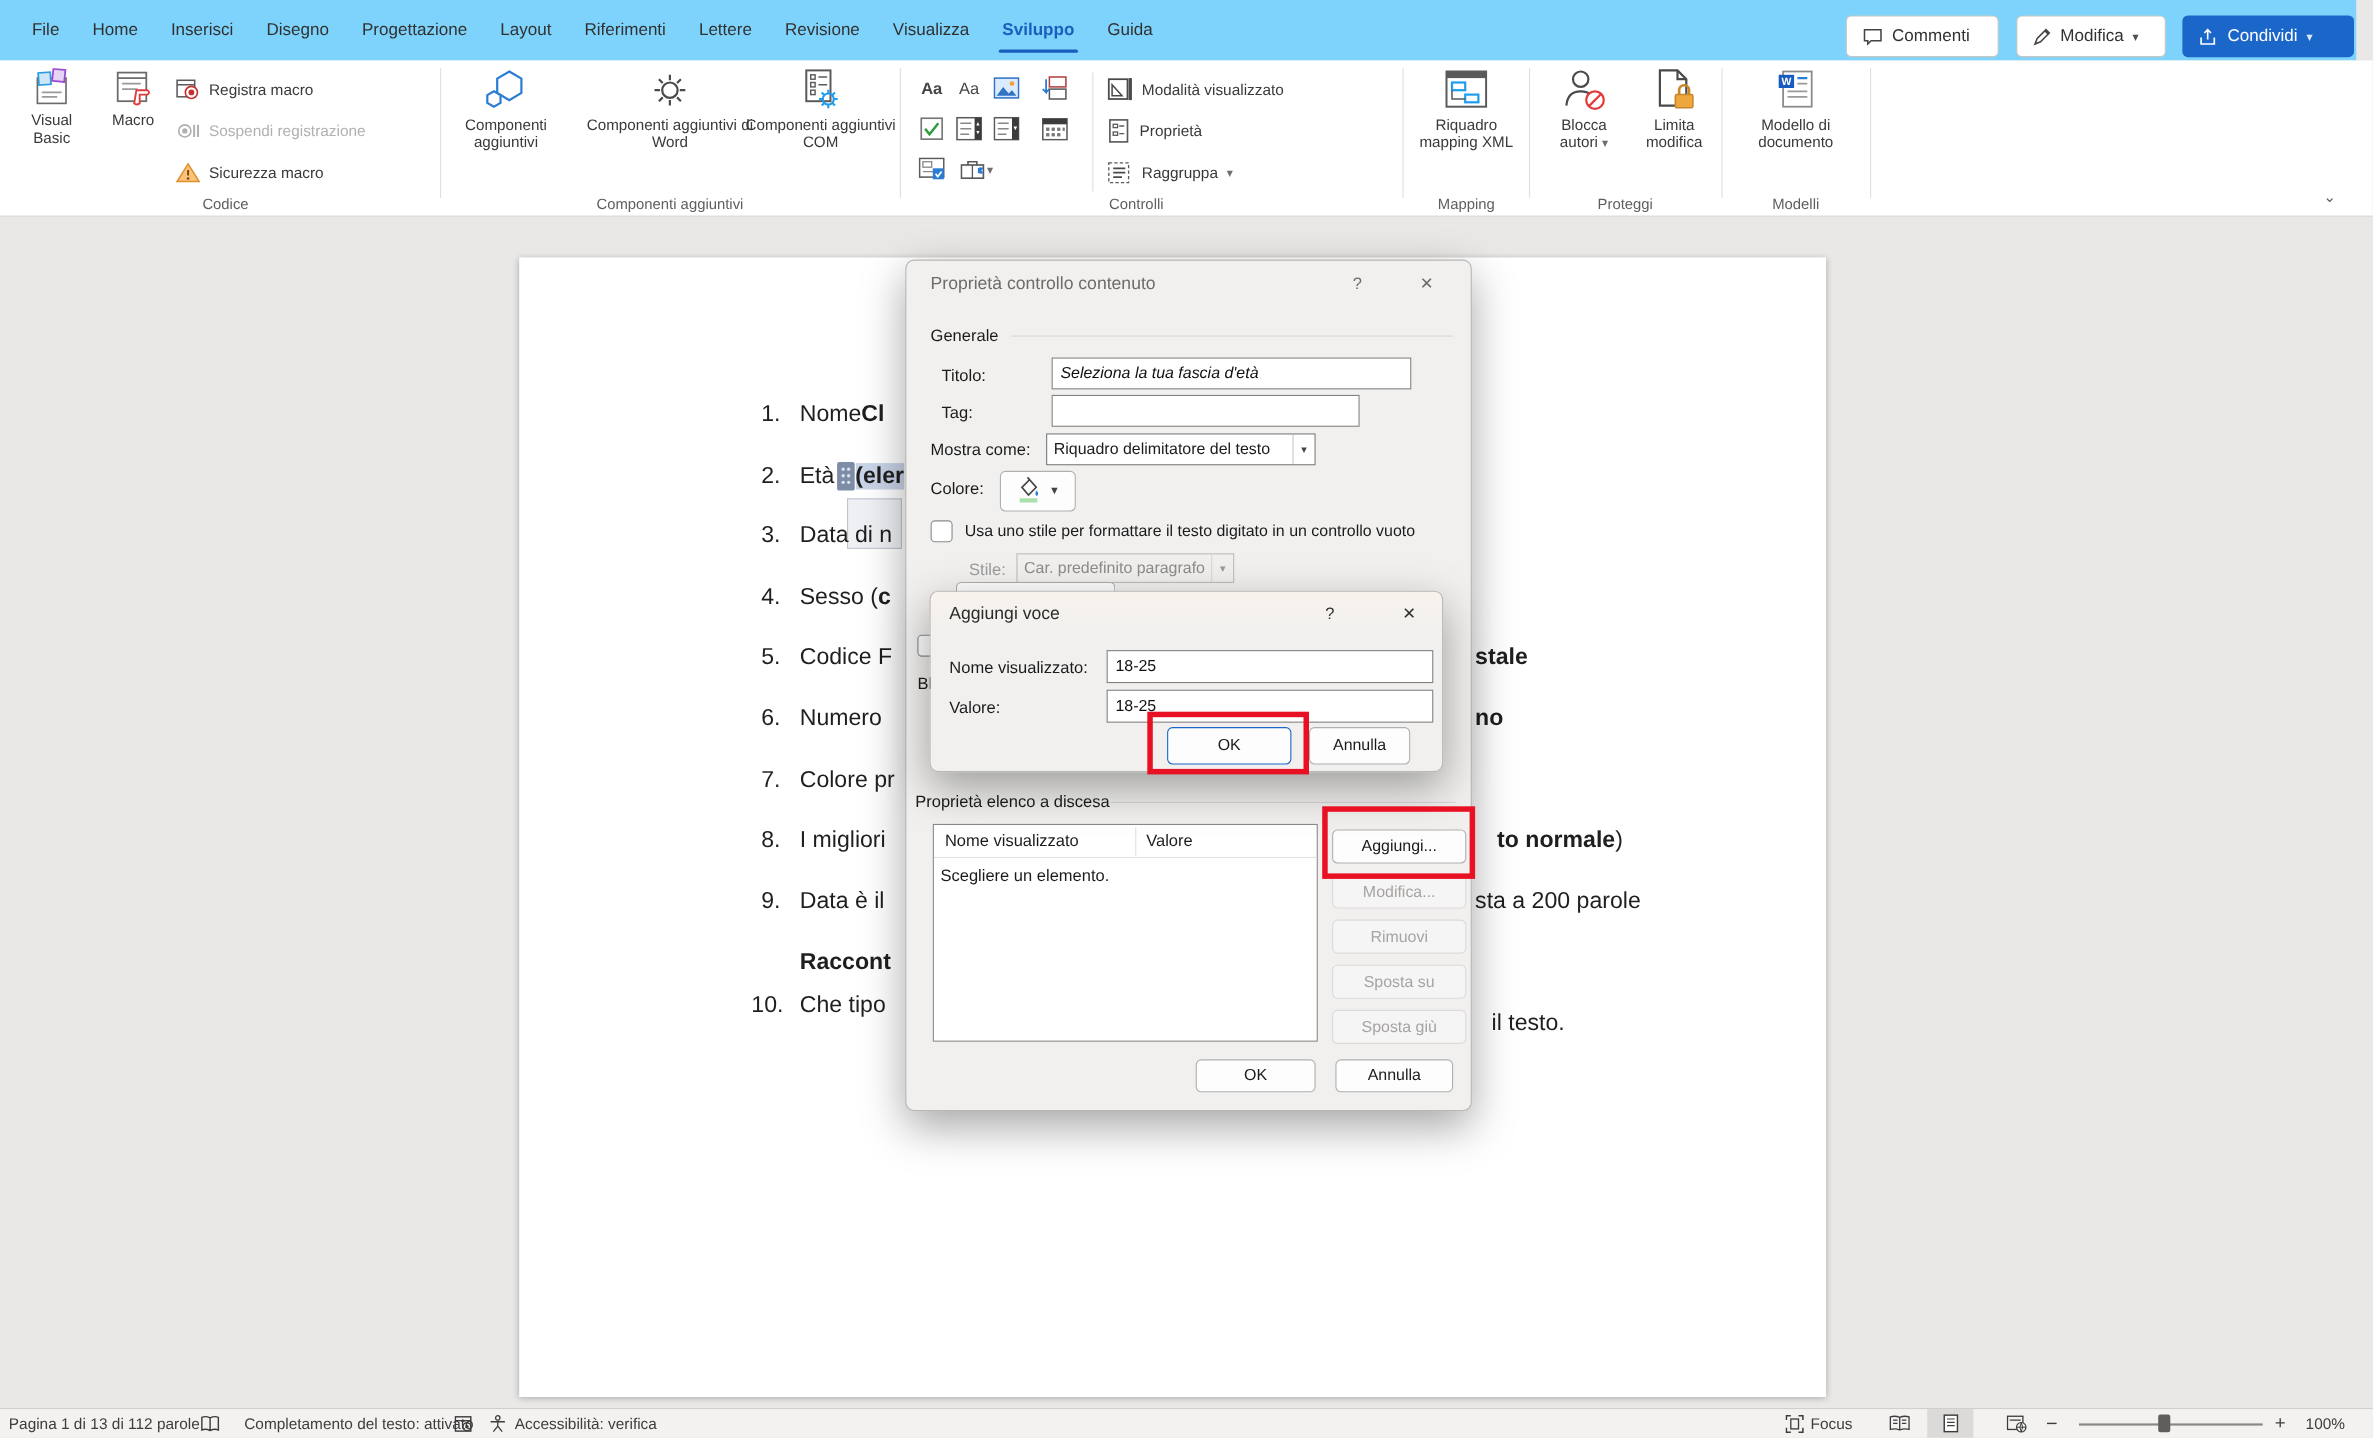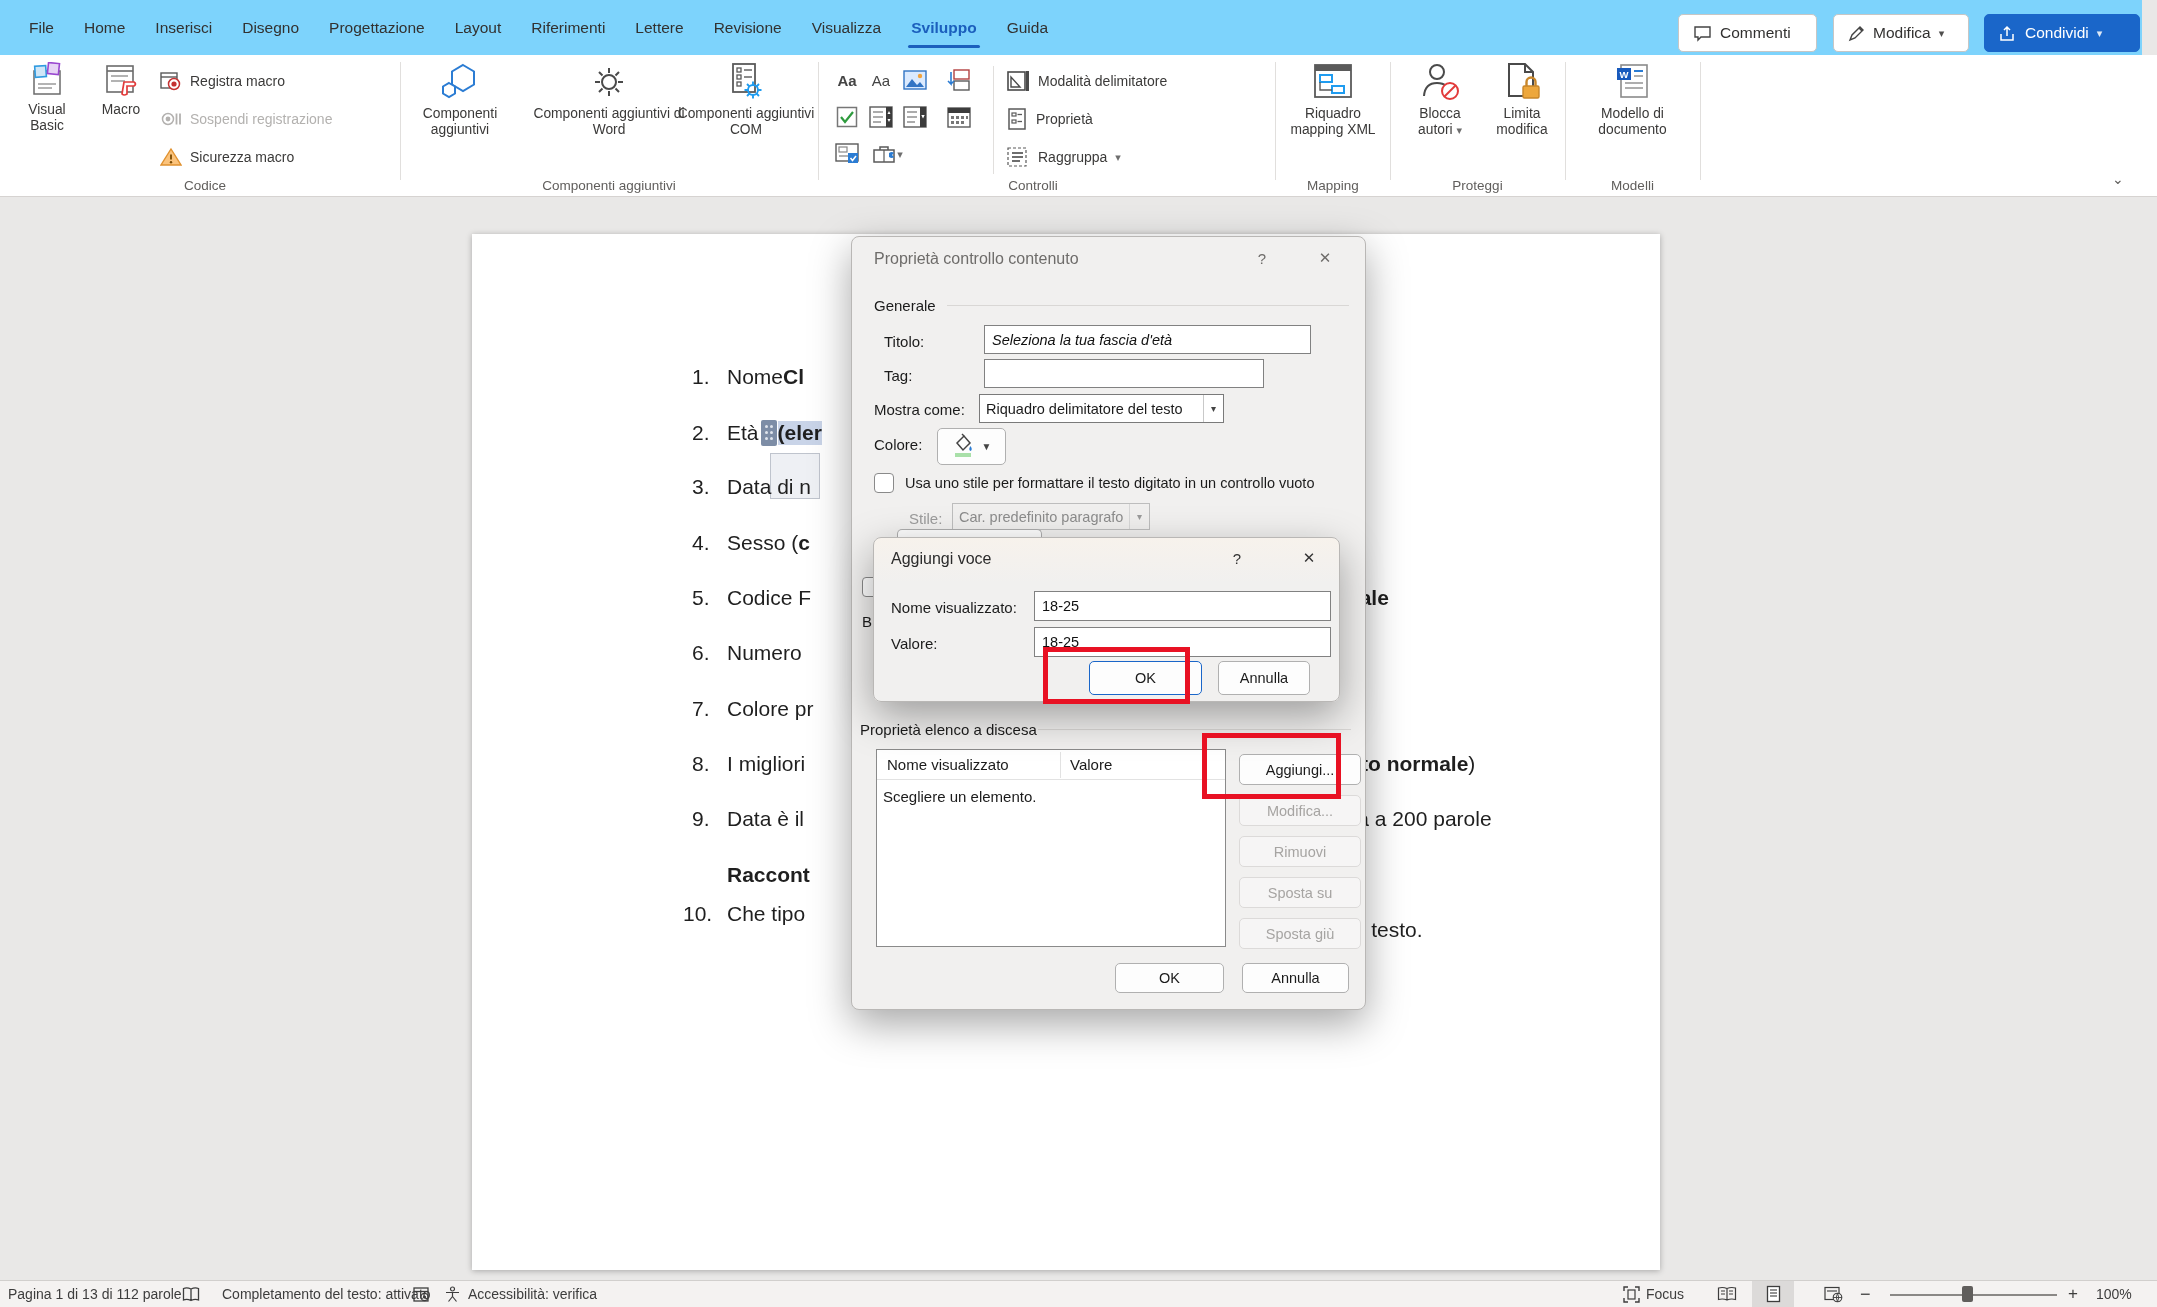--- a/index.html
+++ b/index.html
@@ -44,21 +44,21 @@
   .docline b { font-weight:bold; }
   .frag { position:absolute; font-size:21px; color:#1f1f1f; white-space:nowrap; }
   .cc-handle { display:inline-block; width:16px; height:26px; background:#7d8da6; border-radius:2px;
     margin:0 1px 0 2px; position:relative; }
   .cc-handle i { position:absolute; width:3px; height:3px; border-radius:50%; background:#dfe4ec; }
   .cc-sel { background:#c9d4e8; }
   .cc-box { position:absolute; background:#eef0f4; border:1px solid #bfc4cd; }
 
   
   .dialog { position:absolute; background:#f1f0ef; border:1px solid #b9b7b5; border-radius:8px;
-    box-shadow:0 14px 40px rgba(0,0,0,.35); font-size:15px; color:#1b1b1b;margin-left:28px; }
+    box-shadow:0 14px 40px rgba(0,0,0,.35); font-size:15px; color:#1b1b1b; }
   .dlg-title { position:absolute; font-size:16px; white-space:nowrap; }
   .dlg-x { position:absolute; font-size:15px; color:#333; width:30px; text-align:center; cursor:default; }
   .groupline { position:absolute; height:1px; background:#d9d7d5; }
   .field-label { position:absolute; white-space:nowrap; }
   .tinput { position:absolute; height:29px; border:1px solid #818181; background:#fff;
     font-family:"Liberation Sans",sans-serif; font-size:14.5px; padding:0 7px; color:#111; }
   .combo { position:absolute; height:29px; border:1px solid #7a7a7a; background:#fff;
     display:flex; align-items:center; font-size:14.5px; }
   .combo .txt { flex:1; padding:0 6px; white-space:nowrap; overflow:hidden; }
   .combo .arr { width:20px; align-self:stretch; display:flex; align-items:center; justify-content:center;
@@ -288,21 +288,21 @@
     </svg>
     <span class="chev" style="color:#555;">▾</span>
   </div>
   <div class="sep" style="left:993px;top:11px;height:108px;"></div>
   <div class="smallbtn" style="left:1006px;top:11px;">
     <svg width="24" height="22" viewBox="0 0 24 22">
       <rect x="2" y="2" width="17" height="18" fill="#fff" stroke="#4a4a4a" stroke-width="1.6"></rect>
       <path d="M5 17 V7 l9 10 z" fill="none" stroke="#4a4a4a" stroke-width="1.4"></path>
       <rect x="20" y="1" width="3" height="20" fill="#4a4a4a"></rect>
     </svg>
-    <span>Modalità delimitatore</span>
+    <span>Modalità visualizzato</span>
   </div>
   <div class="smallbtn" style="left:1006px;top:49px;">
     <svg width="22" height="22" viewBox="0 0 22 22">
       <rect x="3" y="1" width="16" height="20" fill="#fff" stroke="#5a5a5a" stroke-width="1.5"></rect>
       <rect x="6" y="5" width="4" height="3" fill="none" stroke="#5a5a5a" stroke-width="1.2"></rect>
       <line x1="11.5" y1="6.5" x2="16" y2="6.5" stroke="#5a5a5a" stroke-width="1.3"></line>
       <rect x="6" y="12" width="4" height="3" fill="none" stroke="#5a5a5a" stroke-width="1.2"></rect>
       <line x1="11.5" y1="13.5" x2="16" y2="13.5" stroke="#5a5a5a" stroke-width="1.3"></line>
     </svg>
     <span>Proprietà</span>

